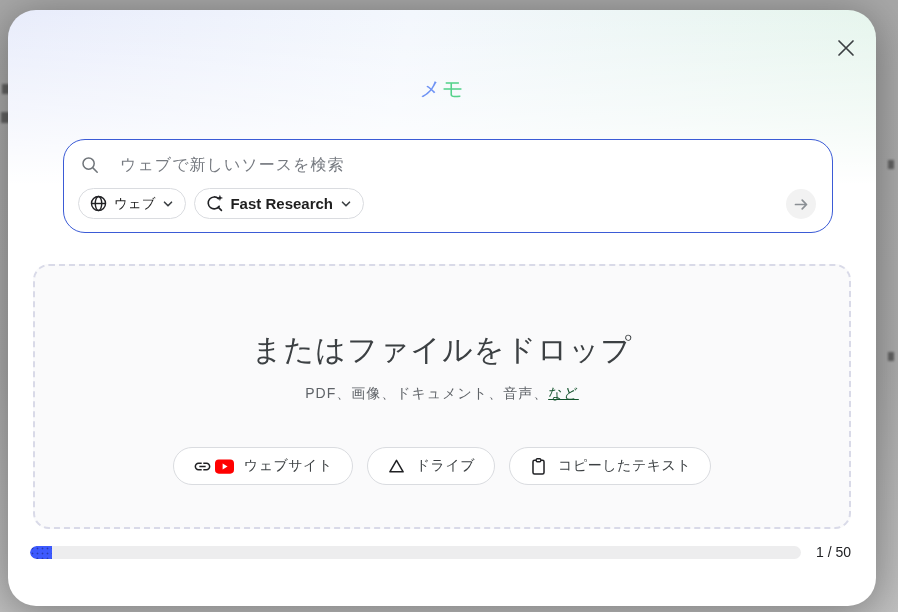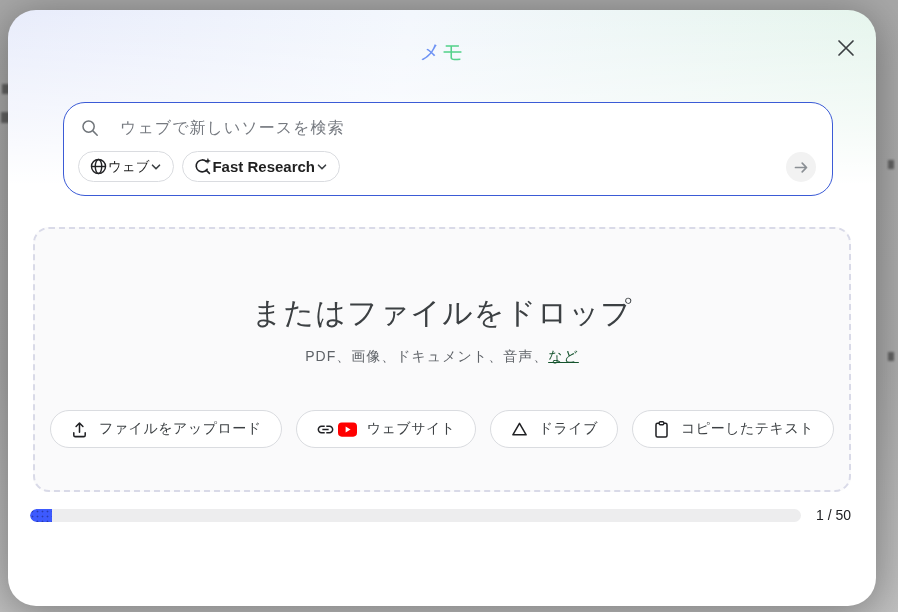--- a/index.html
+++ b/index.html
@@ -19,37 +19,37 @@
       linear-gradient(100deg, #e8ecfb 0%, #f3f7fd 45%, #e5f5ec 100%);
     background-size:100% 175px, 100% 175px;
     background-repeat:no-repeat;
     box-shadow:0 6px 40px rgba(0,0,0,.35);
   }
   .close-btn {
     position:absolute; top:20px; right:12px; width:36px; height:36px;
     display:flex; align-items:center; justify-content:center;
     background:none; border:none; cursor:pointer; border-radius:50%;
   }
-  .header { text-align:center; padding-top:28px; }
+  .header { text-align:center; padding-top:28px;margin-top:37px; }
   .notebook-title { font-size:21px; font-weight:500; letter-spacing:1px; }
   .main-title { font-size:22px; font-weight:400; color:#1f1f1f; margin-top:9px; letter-spacing:1px; }
   .search-card {
     margin:36px 43px 0 55px;
     border:1.5px solid #3b5bd6; border-radius:22px;
     background:#fff; padding:13px 16px 13px 14px; position:relative;
   }
   .search-row { display:flex; align-items:center; gap:20px; padding:2px 2px 0 2px; }
   .search-input {
     flex:1; border:none; outline:none; font-size:16px; letter-spacing:1px;
     font-family:inherit; color:#202124; background:transparent;
   }
   .search-input::placeholder { color:#767a80; }
   .chip-row { display:flex; align-items:center; gap:8px; margin-top:13px; }
   .chip {
-    display:inline-flex; align-items:center; height:31px;
+    display:inline-flex; align-items:center; gap:6px; height:31px;
     padding:0 10px 0 10px; border:1px solid #dadce0; border-radius:16px;
     background:#fff; cursor:pointer; font-family:inherit;
   }
   .chip-label { font-size:13.5px; color:#1f1f1f; }
   .chip-label.bold { font-weight:700; font-size:15px; }
   .submit-btn {
     position:absolute; right:16px; bottom:13px; width:30px; height:30px;
     border-radius:50%; background:#f2f2f2; border:none; cursor:pointer;
     display:flex; align-items:center; justify-content:center;
   }
@@ -156,29 +156,20 @@
     </button>
   </div>
 
   <div class="dropzone">
     <div class="dz-heading">またはファイルをドロップ</div>
     <div class="dz-sub">
       <span>PDF、画像、ドキュメント、音声、</span><a>など</a>
     </div>
     <div class="dz-buttons">
 
-      <button class="src-btn">
-        <span class="icon">
-          <svg width="19" height="19" viewBox="0 0 20 20">
-              <path d="M4 13.5 V16 a1.5 1.5 0 0 0 1.5 1.5 H14.5 A1.5 1.5 0 0 0 16 16 V13.5" fill="none" stroke="#202124" stroke-width="1.6" stroke-linecap="round"></path>
-              <path d="M10 13 V3.5 M6.4 6.8 L10 3.2 L13.6 6.8" fill="none" stroke="#202124" stroke-width="1.6" stroke-linecap="round" stroke-linejoin="round"></path>
-            </svg>
-        </span>
-        <span>ファイルをアップロード</span>
-      </button>
 
       <button class="src-btn">
         <span class="yt-pair">
           <span class="icon">
             <svg width="19" height="19" viewBox="0 0 24 24">
                 <path fill="#202124" d="M3.9 12c0-1.7 1.4-3.1 3.1-3.1h4V7H7c-2.8 0-5 2.2-5 5s2.2 5 5 5h4v-1.9H7c-1.7 0-3.1-1.4-3.1-3.1zM8 13h8v-2H8v2zm9-6h-4v1.9h4c1.7 0 3.1 1.4 3.1 3.1s-1.4 3.1-3.1 3.1h-4V17h4c2.8 0 5-2.2 5-5s-2.2-5-5-5z"></path>
               </svg>
           </span>
           <span class="icon">
             <svg width="19" height="15" viewBox="0 0 20 15">

